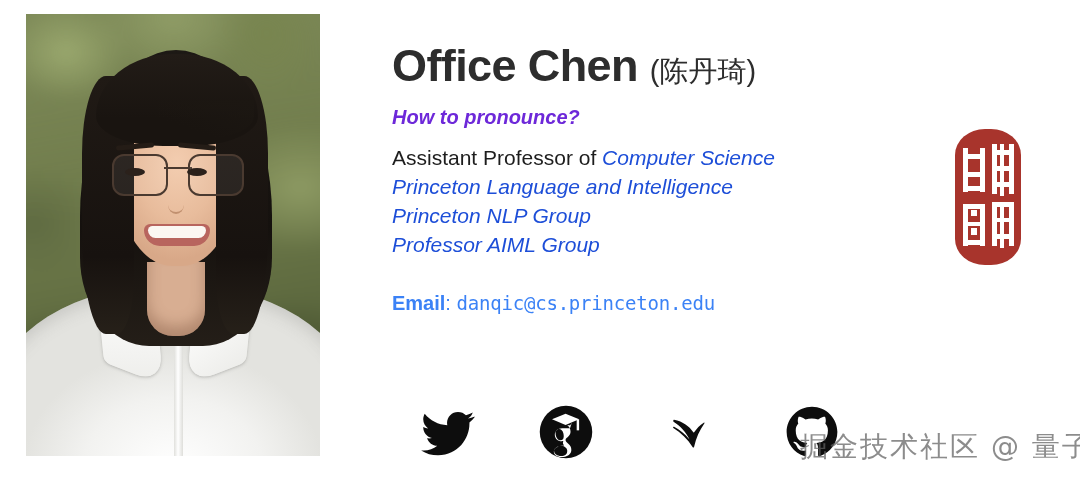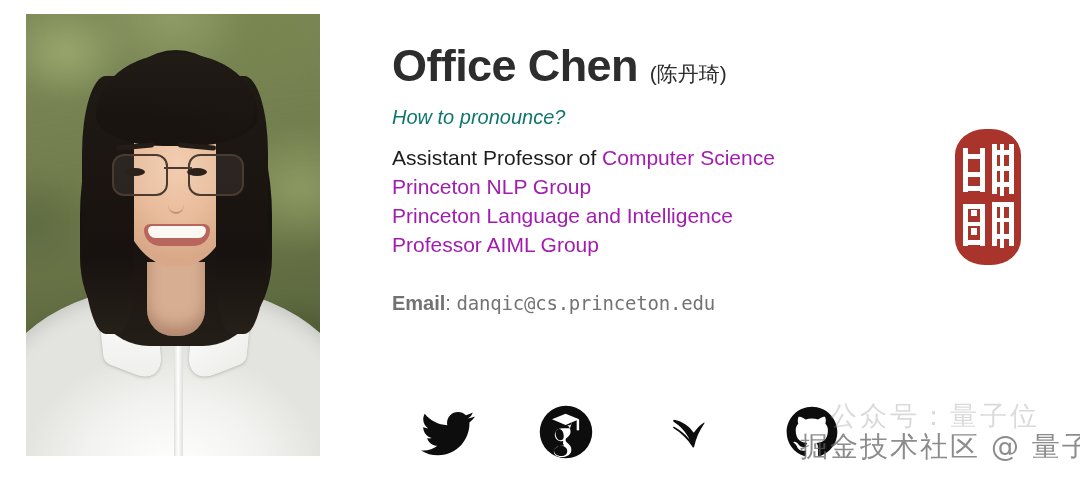--- a/index.html
+++ b/index.html
@@ -202,51 +202,52 @@
     margin: 0;
     padding-top: 42px;
     font-size: 45px;
     font-weight: 700;
     color: #2d2d2d;
     letter-spacing: -0.6px;
     line-height: 1.05;
     white-space: nowrap;
   }
   .name-cn {
-    font-size: 21px;
+    font-size: 29px;
     font-weight: 400;
     color: #2d2d2d;
     letter-spacing: 0;
   }
   .pronounce {
     margin: 16px 0 0 0;
     font-size: 20px;
     font-style: italic;
-    font-weight: 400;
-    color: #0f766e;
+    font-weight: 700;
+    color: #6d28d9;
     line-height: 1.2;
     cursor: pointer;
   }
   .affil {
     margin: 14px 0 0 0;
     font-size: 21px;
     line-height: 29px;
     color: #1d1d1d;
   }
   .affil .lnk {
-    color: #a21caf;
+    color: #1d4ed8;
     cursor: pointer;
+    font-style: italic;
   }
   .affil .row { display: block; }
 
   .contact {
     margin: 30px 0 0 0;
     font-size: 20px;
     line-height: 28px;
-    color: #737373;
+    color: #3b82f6;
   }
   .contact .lbl { font-weight: 700; }
   .contact .mono {
     font-family: "DejaVu Sans Mono", "Liberation Mono", monospace;
     font-size: 19px;
     letter-spacing: -0.2px;
   }
 
   
   .socials {
@@ -341,22 +342,22 @@
 
     <h1 class="name-line">
       <span>Office Chen</span>
       <span class="name-cn">(陈丹琦)</span>
     </h1>
 
     <div class="pronounce">How to pronounce?</div>
 
     <div class="affil">
       <span class="row"><span>Assistant Professor of </span><span class="lnk">Computer Science</span></span>
+      <span class="row lnk">Princeton Language and Intelligence</span>
       <span class="row lnk">Princeton NLP Group</span>
-      <span class="row lnk">Princeton Language and Intelligence</span>
       <span class="row lnk">Professor AIML Group</span>
     </div>
 
     <div class="contact">
       <div><span class="lbl">Email</span><span>: </span><span class="mono">danqic@cs.princeton.edu</span></div>
     </div>
 
   </div>
 
   <div class="socials">
@@ -421,16 +422,15 @@
         <rect x="26" y="76" width="5" height="42"></rect>
         <rect x="9" y="76" width="22" height="5"></rect>
         <rect x="9" y="94" width="22" height="4"></rect>
         <rect x="9" y="112" width="22" height="5"></rect>
         <rect x="17" y="82" width="6" height="6"></rect>
         <rect x="17" y="100" width="6" height="7"></rect>
       </g>
     </svg>
   </div>
 
-  <div class="wm wm-faint">公众号：量子位</div>
   <div class="wm wm-main">掘金技术社区 @ 量子位</div>
 
 </div>
 
 </body></html>

